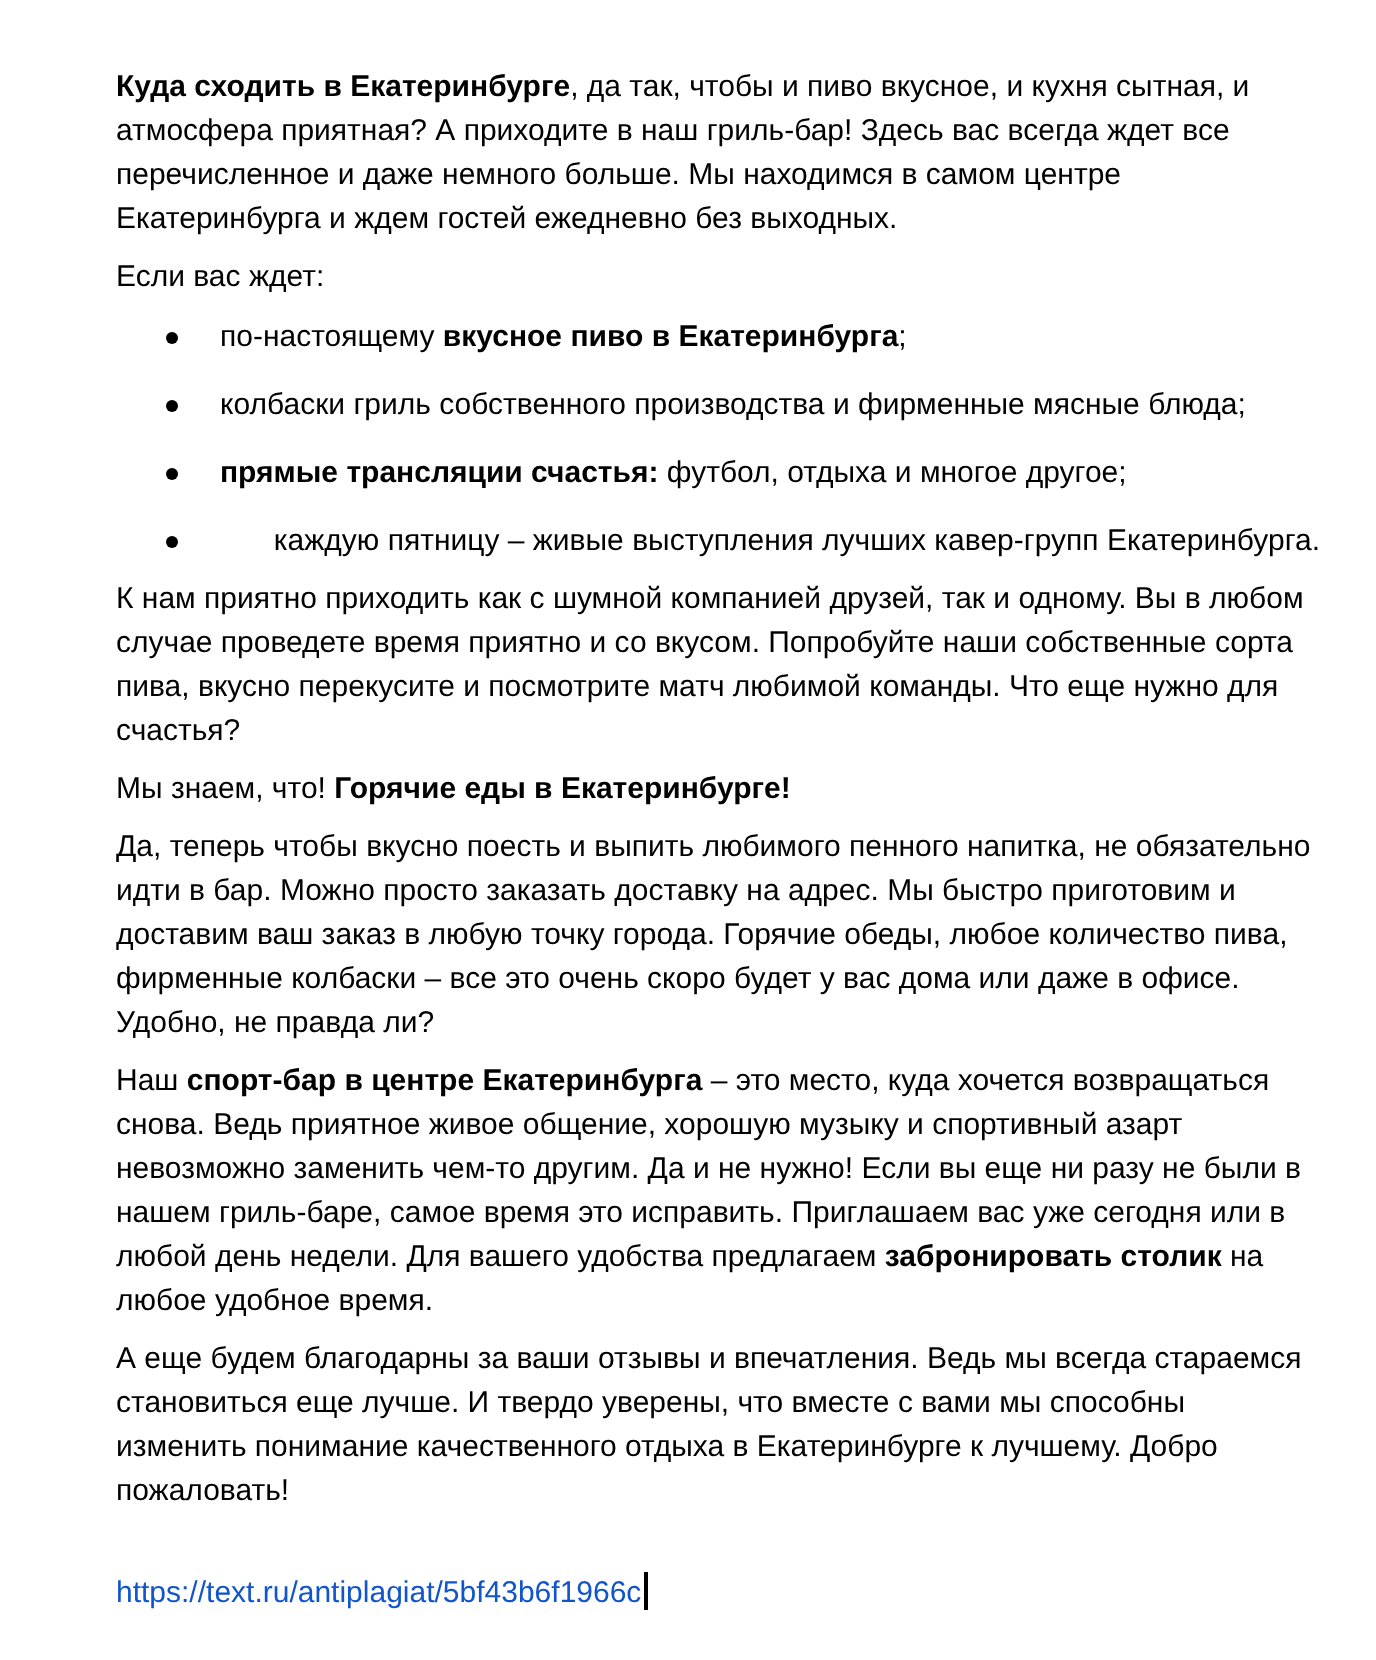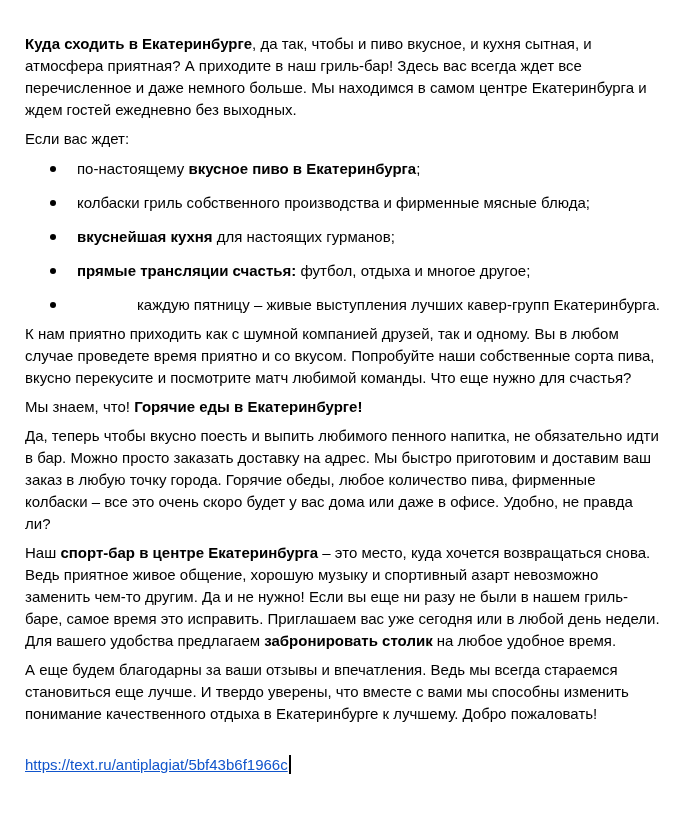--- a/index.html
+++ b/index.html
@@ -10,21 +10,21 @@
     box-sizing: border-box;
     background: #ffffff;
     overflow: hidden;
     font-family: "Liberation Sans", "DejaVu Sans", sans-serif;
     font-size: 15px;
     line-height: 22px;
     color: #000000;
   }
   .doc-body {
     box-sizing: border-box;
-    padding: 33px 28px 0 25px;
+    padding: 33px 28px 0 58px;
   }
   .doc-body p { margin: 0 0 7px 0; }
   .b { font-weight: bold; }
   ul.bullets {
     list-style: none;
     margin: 8px 0 7px 0;
     padding: 0;
   }
   ul.bullets li {
     position: relative;
@@ -37,21 +37,20 @@
     left: 25px;
     top: 8px;
     width: 6px;
     height: 6px;
     border-radius: 50%;
     background: #000000;
   }
   p.link-line { margin-top: 29px; margin-bottom: 0; }
   a.doc-link {
     color: #1155cc;
-    text-decoration: underline;
     cursor: pointer;
   }
   .caret {
     display: inline-block;
     width: 2px;
     height: 19px;
     background: #000000;
     vertical-align: -4px;
     margin-left: 1px;
   }
@@ -59,21 +58,20 @@
 </head>
 <body>
 
 <div class="page">
   <div class="doc-body">
       <p><span class="b">Куда сходить в Екатеринбурге</span><span>, да так, чтобы и пиво вкусное, и кухня сытная, и атмосфера приятная? А приходите в наш гриль-бар! Здесь вас всегда ждет все перечисленное и даже немного больше. Мы находимся в самом центре Екатеринбурга и ждем гостей ежедневно без выходных.</span></p>
       <p><span>Если вас ждет:</span></p>
       <ul class="bullets">
         <li><span class="dot"></span><span>по-настоящему </span><span class="b">вкусное пиво в Екатеринбурга</span><span>;</span></li>
         <li><span class="dot"></span><span>колбаски гриль собственного производства и фирменные мясные блюда;</span></li>
-        <li><span class="dot"></span><span class="b">вкуснейшая кухня</span><span> для настоящих гурманов;</span></li>
         <li><span class="dot"></span><span class="b">прямые трансляции счастья:</span><span> футбол, отдыха и многое другое;</span></li>
         <li><span class="dot"></span><span>каждую пятницу – живые выступления лучших кавер-групп Екатеринбурга.</span></li>
       </ul>
       <p><span>К нам приятно приходить как с шумной компанией друзей, так и одному. Вы в любом случае проведете время приятно и со вкусом. Попробуйте наши собственные сорта пива, вкусно перекусите и посмотрите матч любимой команды. Что еще нужно для счастья?</span></p>
       <p><span>Мы знаем, что! </span><span class="b">Горячие еды в Екатеринбурге!</span></p>
       <p><span>Да, теперь чтобы вкусно поесть и выпить любимого пенного напитка, не обязательно идти в бар. Можно просто заказать доставку на адрес. Мы быстро приготовим и доставим ваш заказ в любую точку города. Горячие обеды, любое количество пива, фирменные колбаски – все это очень скоро будет у вас дома или даже в офисе. Удобно, не правда ли?</span></p>
       <p><span>Наш </span><span class="b">спорт-бар в центре Екатеринбурга</span><span> – это место, куда хочется возвращаться снова. Ведь приятное живое общение, хорошую музыку и спортивный азарт невозможно заменить чем-то другим. Да и не нужно! Если вы еще ни разу не были в нашем гриль-баре, самое время это исправить. Приглашаем вас уже сегодня или в любой день недели. Для вашего удобства предлагаем </span><span class="b">забронировать столик</span><span> на любое удобное время.</span></p>
       <p><span>А еще будем благодарны за ваши отзывы и впечатления. Ведь мы всегда стараемся становиться еще лучше. И твердо уверены, что вместе с вами мы способны изменить понимание качественного отдыха в Екатеринбурге к лучшему. Добро пожаловать!</span></p>
       <p class="link-line"><a class="doc-link">https://text.ru/antiplagiat/5bf43b6f1966c</a><span class="caret"></span></p>
     </div>

